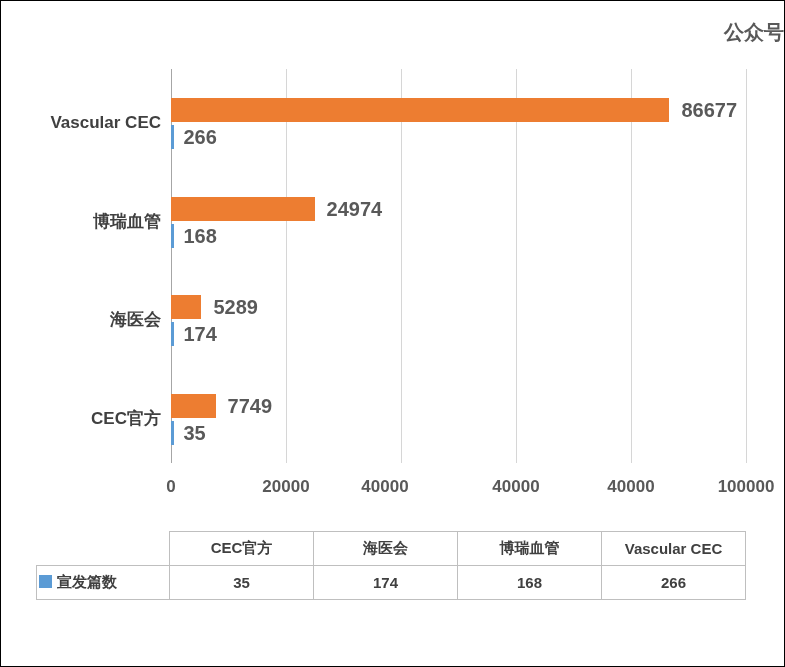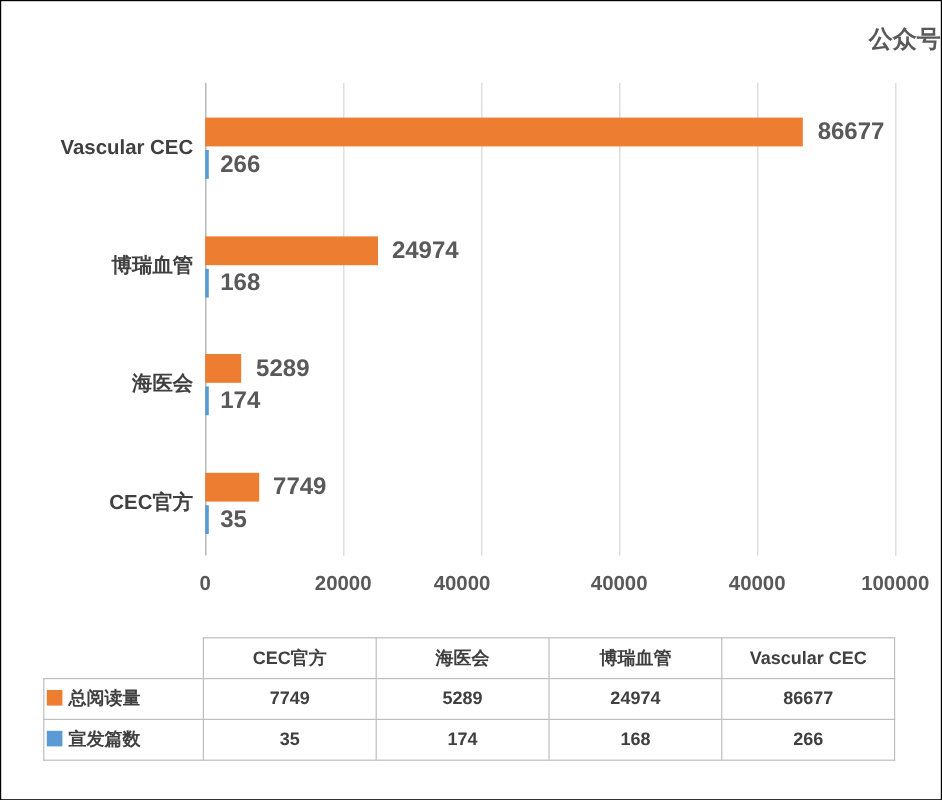--- a/index.html
+++ b/index.html
@@ -114,27 +114,20 @@
   <table id="data-table">
     <tbody id="data-table-body">
         <tr>
           <td class="blank-cell" style="width: 133px;"></td>
           <td style="width: 144px;">CEC官方</td>
           <td style="width: 144px;">海医会</td>
           <td style="width: 144px;">博瑞血管</td>
           <td style="width: 144px;">Vascular CEC</td>
         </tr>
         <tr>
-          <td class="row-label-cell"><span class="swatch" style="background: rgb(237, 125, 49);"></span><span>总阅读量</span></td>
-          <td>7749</td>
-          <td>5289</td>
-          <td>24974</td>
-          <td>86677</td>
-        </tr>
-        <tr>
           <td class="row-label-cell"><span class="swatch" style="background: rgb(91, 155, 213);"></span><span>宣发篇数</span></td>
           <td>35</td>
           <td>174</td>
           <td>168</td>
           <td>266</td>
         </tr>
       </tbody>
   </table>
 </div>
 

